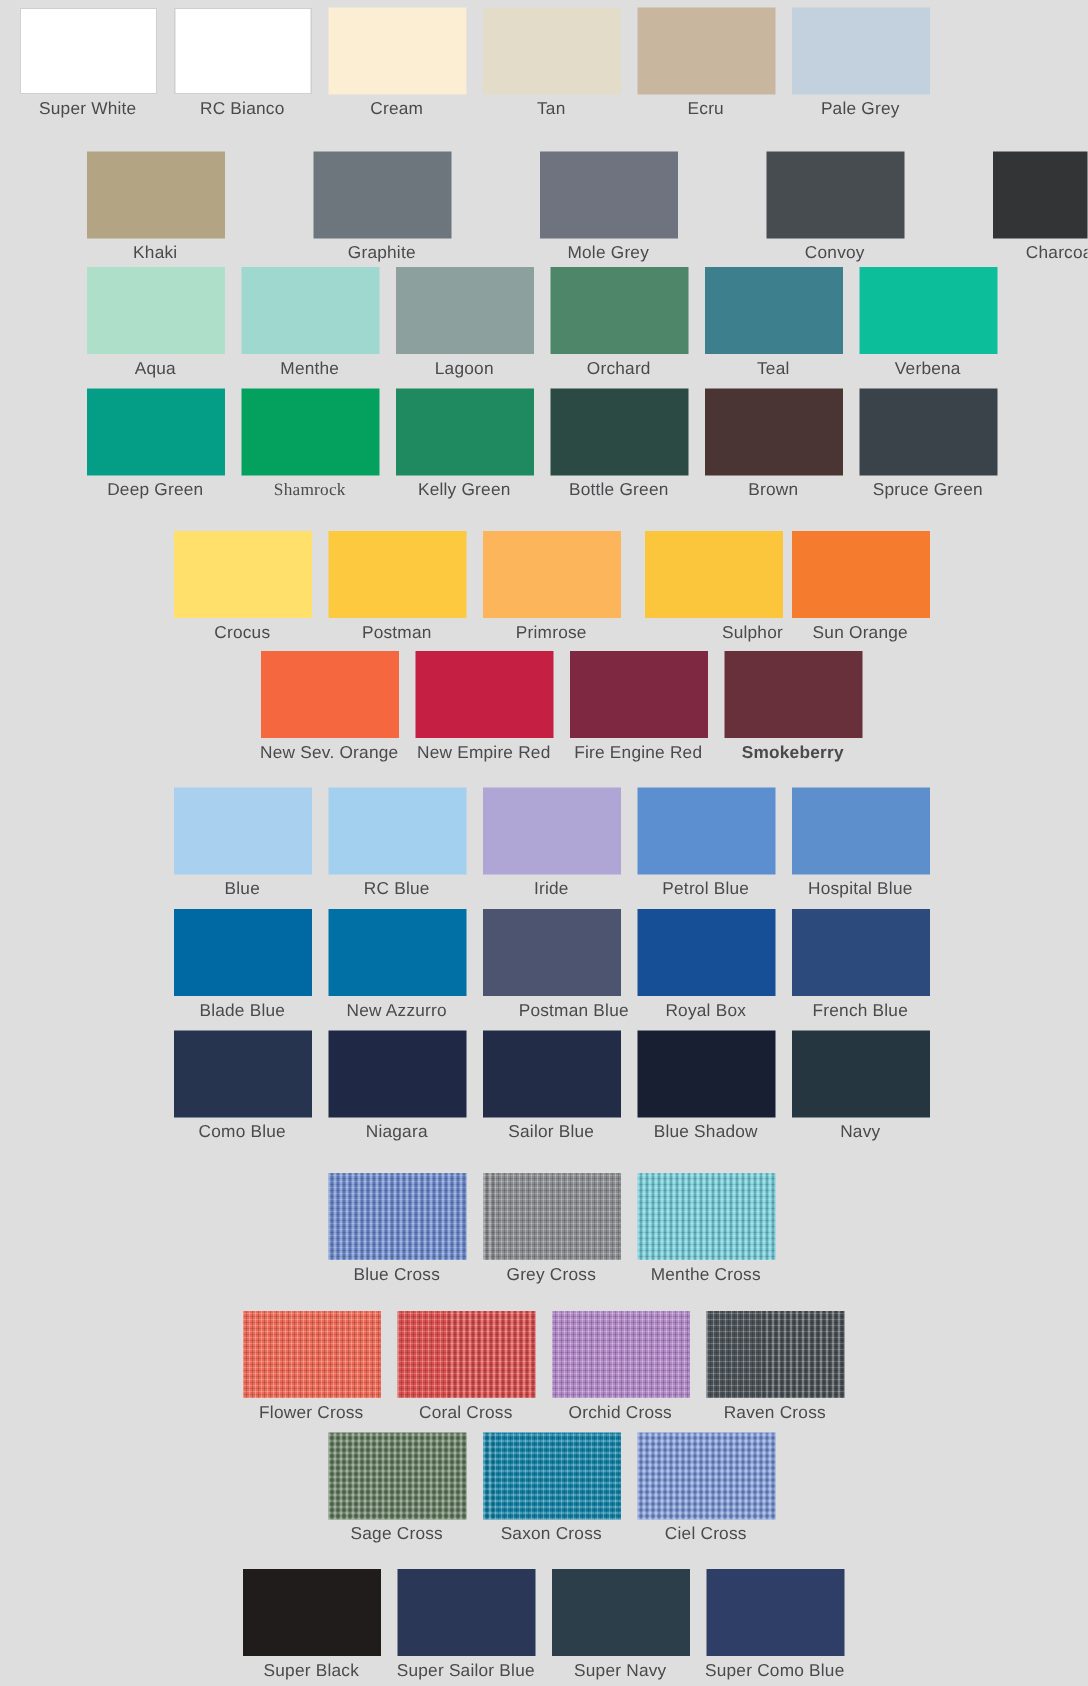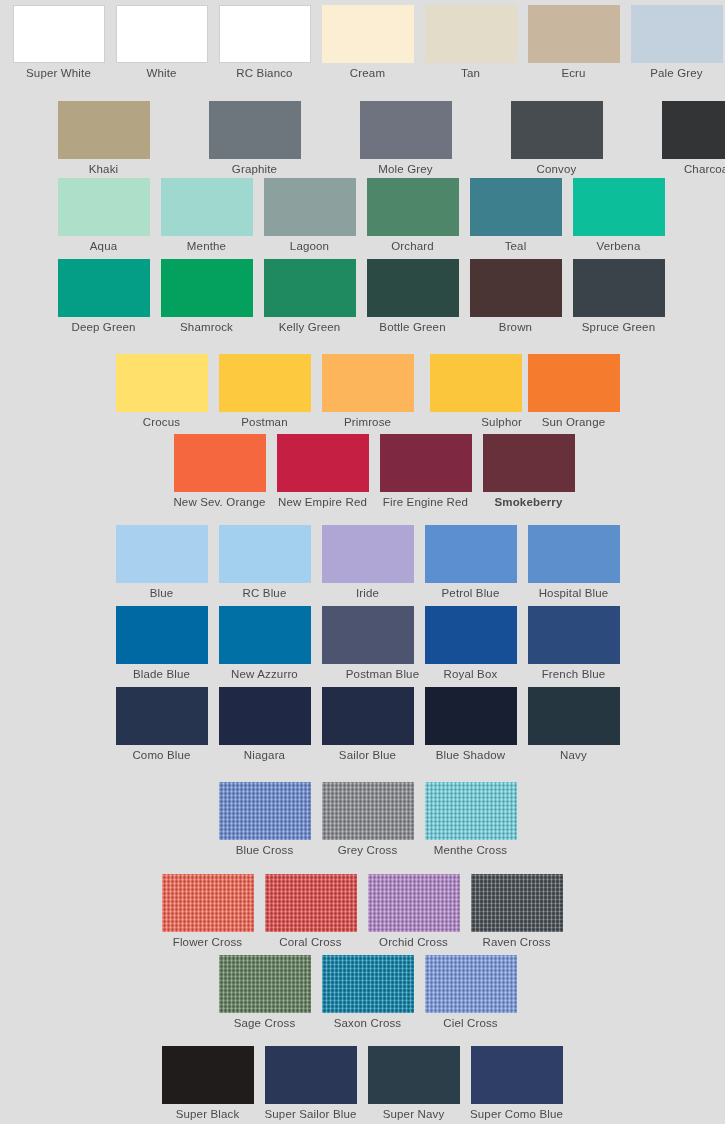--- a/index.html
+++ b/index.html
@@ -81,24 +81,20 @@
 </head>
 <body style="background: rgb(222, 222, 223);">
 
 <div id="chart">
     <div class="swatch-row" style="left: 7px; top: 5px;">
       <div class="swatch-cell" style="width: 103px;">
         <div class="swatch-chip bordered" title="Super White" style="width: 92px; height: 58px; background: rgb(255, 255, 255);"></div>
         <div class="swatch-label" style="color: rgb(74, 74, 77);">Super White</div>
       </div>
       <div class="swatch-cell" style="width: 103px;">
-        <div class="swatch-chip bordered" title="White" style="width: 92px; height: 58px; background: rgb(255, 255, 255);"></div>
-        <div class="swatch-label" style="color: rgb(74, 74, 77);">White</div>
-      </div>
-      <div class="swatch-cell" style="width: 103px;">
         <div class="swatch-chip bordered" title="RC Bianco" style="width: 92px; height: 58px; background: rgb(255, 255, 255);"></div>
         <div class="swatch-label" style="color: rgb(74, 74, 77);">RC Bianco</div>
       </div>
       <div class="swatch-cell" style="width: 103px;">
         <div class="swatch-chip" title="Cream" style="width: 92px; height: 58px; background: rgb(252, 238, 210);"></div>
         <div class="swatch-label" style="color: rgb(74, 74, 77);">Cream</div>
       </div>
       <div class="swatch-cell" style="width: 103px;">
         <div class="swatch-chip" title="Tan" style="width: 92px; height: 58px; background: rgb(227, 220, 201);"></div>
         <div class="swatch-label" style="color: rgb(74, 74, 77);">Tan</div>
@@ -162,21 +158,21 @@
       <div class="swatch-cell" style="width: 103px;">
         <div class="swatch-chip" title="Verbena" style="width: 92px; height: 58px; background: rgb(12, 191, 154);"></div>
         <div class="swatch-label" style="color: rgb(74, 74, 77);">Verbena</div>
       </div>
     </div>
     <div class="swatch-row" style="left: 52px; top: 259px;">
       <div class="swatch-cell" style="width: 103px;">
         <div class="swatch-chip" title="Deep Green" style="width: 92px; height: 58px; background: rgb(4, 157, 133);"></div>
         <div class="swatch-label" style="color: rgb(74, 74, 77);">Deep Green</div>
       </div>
-      <div class="swatch-cell" style="width: 103px;">
+      <div class="swatch-cell" style="width: 103px; font-family: Liberation Serif, serif;">
         <div class="swatch-chip" title="Shamrock" style="width: 92px; height: 58px; background: rgb(3, 160, 94);"></div>
         <div class="swatch-label" style="color: rgb(74, 74, 77);">Shamrock</div>
       </div>
       <div class="swatch-cell" style="width: 103px;">
         <div class="swatch-chip" title="Kelly Green" style="width: 92px; height: 58px; background: rgb(31, 138, 95);"></div>
         <div class="swatch-label" style="color: rgb(74, 74, 77);">Kelly Green</div>
       </div>
       <div class="swatch-cell" style="width: 103px;">
         <div class="swatch-chip" title="Bottle Green" style="width: 92px; height: 58px; background: rgb(43, 74, 68);"></div>
         <div class="swatch-label" style="color: rgb(74, 74, 77);">Bottle Green</div>

